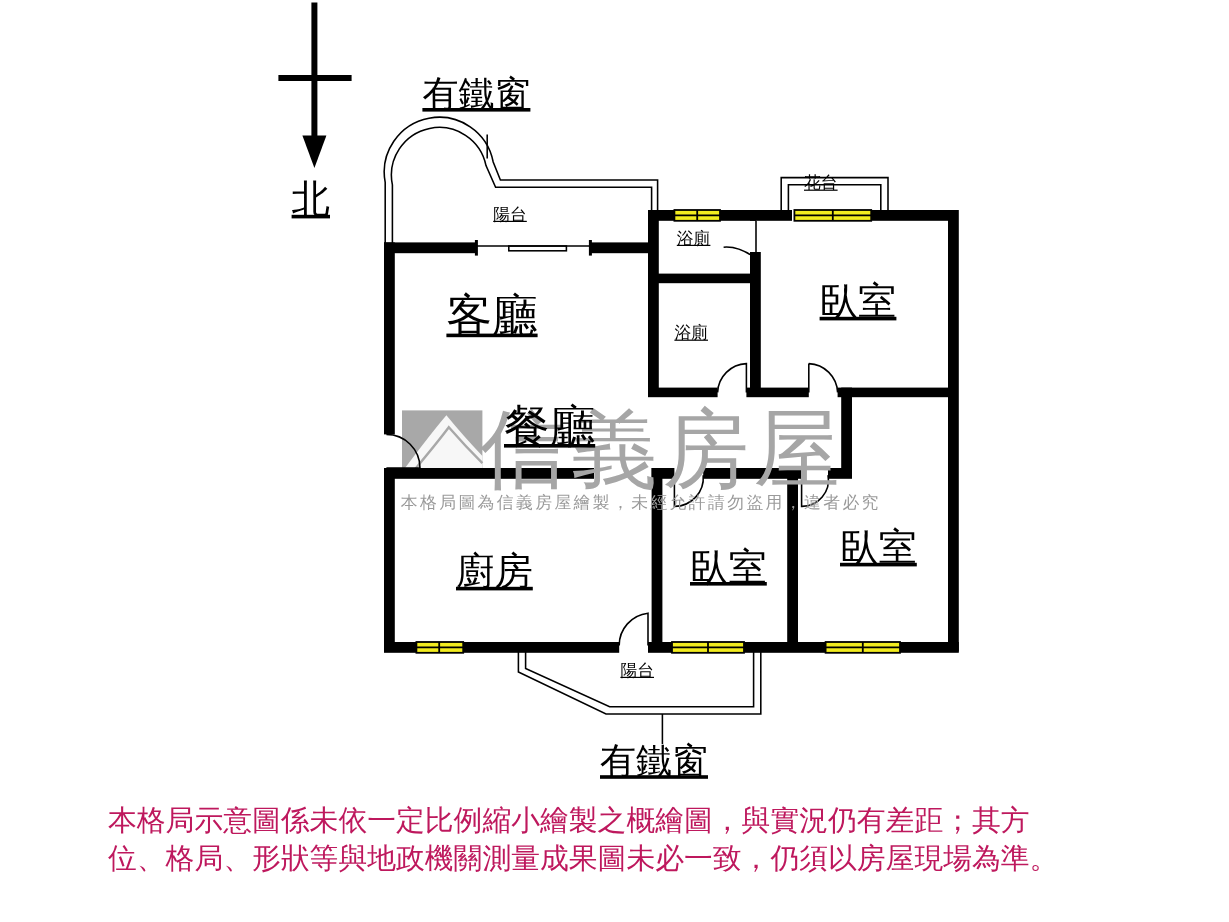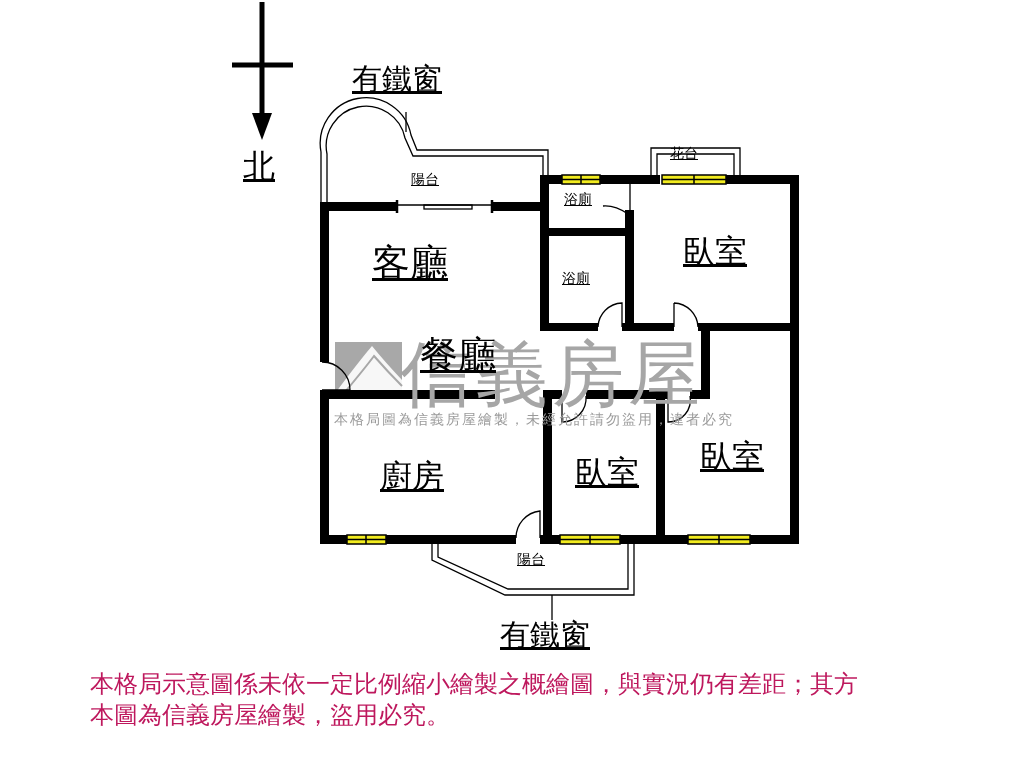--- a/index.html
+++ b/index.html
@@ -148,14 +148,14 @@
 <div class="lbl lbl-s" style="left:562px; top:271px;">浴廁</div>
 <div class="lbl lbl-l" style="left:683px; top:235px;">臥室</div>
 <div class="lbl lbl-l" style="left:380px; top:460px;">廚房</div>
 <div class="lbl lbl-l" style="left:575px; top:456px;">臥室</div>
 <div class="lbl lbl-l" style="left:700px; top:440px;">臥室</div>
 <div class="lbl lbl-s" style="left:517px; top:552px;">陽台</div>
 <div class="lbl lbl-l" style="left:500px; top:620px; font-size:30px;">有鐵窗</div>
 
 <div class="disclaimer">
   <p>本格局示意圖係未依一定比例縮小繪製之概繪圖，與實況仍有差距；其方</p>
-  <p>本圖為信義房屋繪製，盜用必究。</p>
+  <p>位、格局、形狀等與地政機關測量成果圖未必一致，仍須以房屋現場為準。</p>
 </div>
 
 </body></html>

